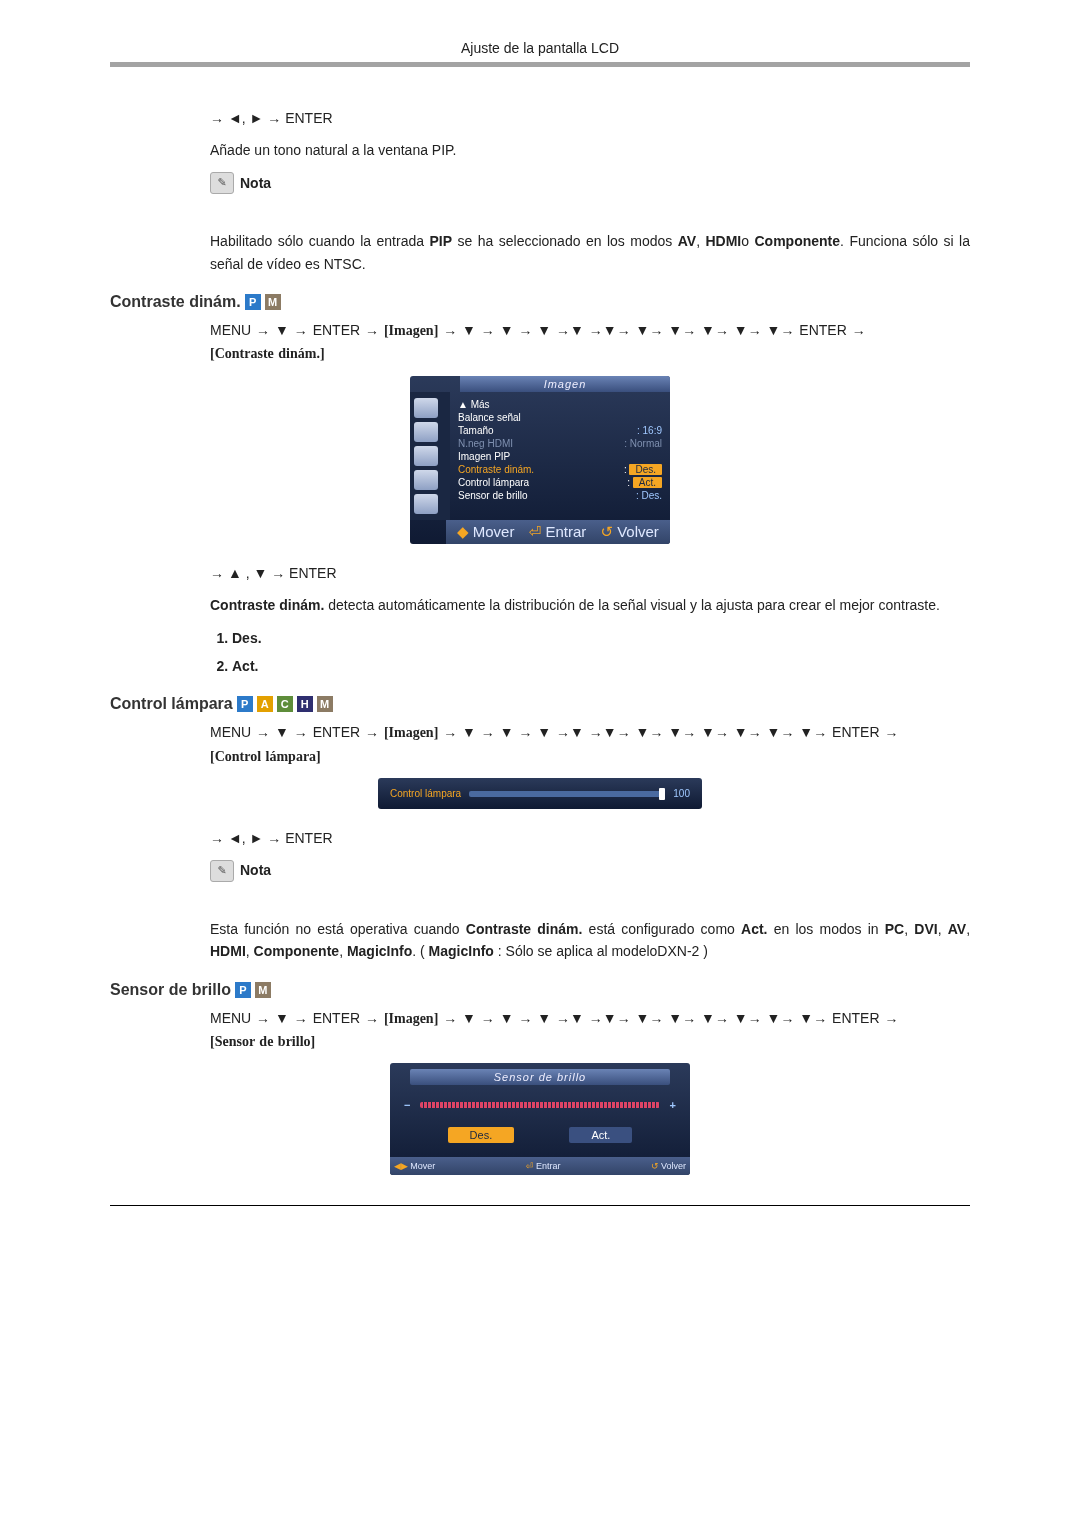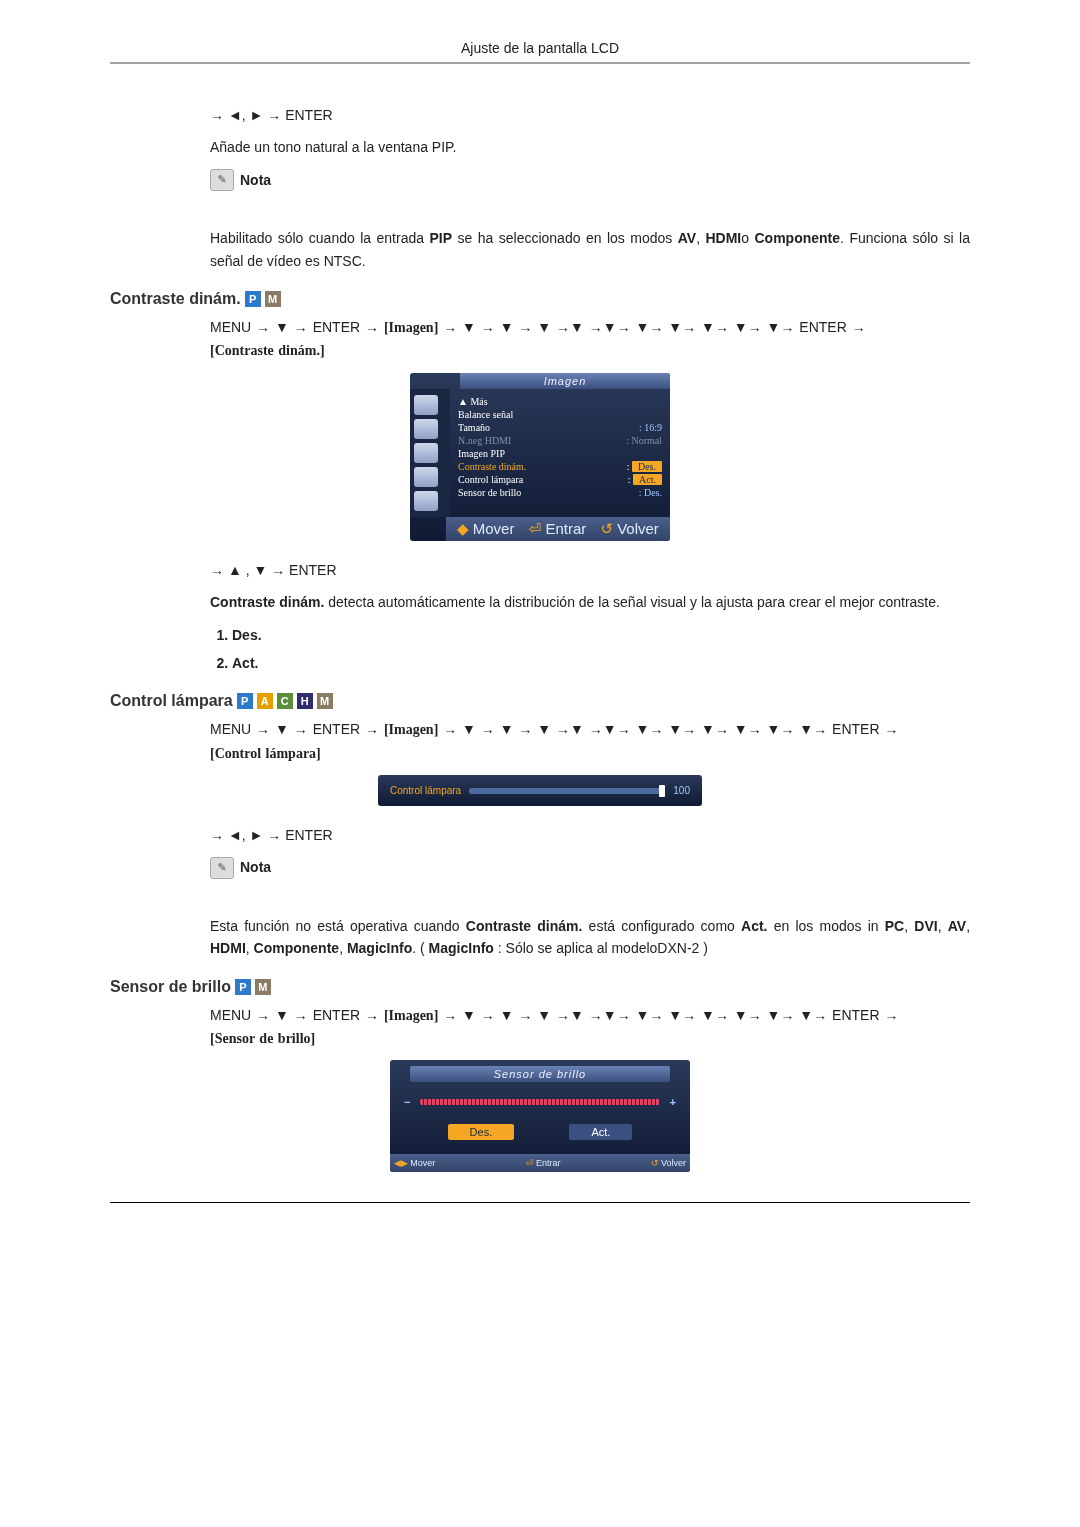--- a/index.html
+++ b/index.html
@@ -11,21 +11,21 @@
     background: #fff;
     width: 1080px;
   }
   .page {
     padding: 40px 110px 40px 110px;
   }
   .header-title {
     text-align: center;
     font-size: 14px;
     padding-bottom: 6px;
-    border-bottom: 2px solid #a3a3a3;
+    border-bottom: 5px solid #a3a3a3;
     margin-bottom: 40px;
   }
   .content-block {
     margin-left: 100px;
     margin-bottom: 10px;
     line-height: 1.6;
   }
   .section-heading {
     font-weight: bold;
     font-size: 16px;
@@ -109,21 +109,21 @@
     display: flex;
     flex-direction: column;
     gap: 4px;
     padding: 6px 4px;
   }
   .osd-icon {
     width: 24px; height: 20px;
     background: linear-gradient(#cfd8ea,#8ea0c4);
     border-radius: 3px;
   }
-  .osd-rows { flex: 1; padding: 6px 8px; font-family: Liberation Serif, serif; }
+  .osd-rows { flex: 1; padding: 6px 8px; }
   .osd-row { display: flex; justify-content: space-between; padding: 1px 0; }
   .osd-row .v { color: #a0c8ff; }
   .osd-row.dim .k, .osd-row.dim .v { color: #7f90b0; }
   .osd-row.hl .v {
     background: #f5a623;
     color: #1a2742;
     padding: 0 6px;
     border-radius: 1px;
   }
   .osd-row.hl .k { color: #f5a623; }

